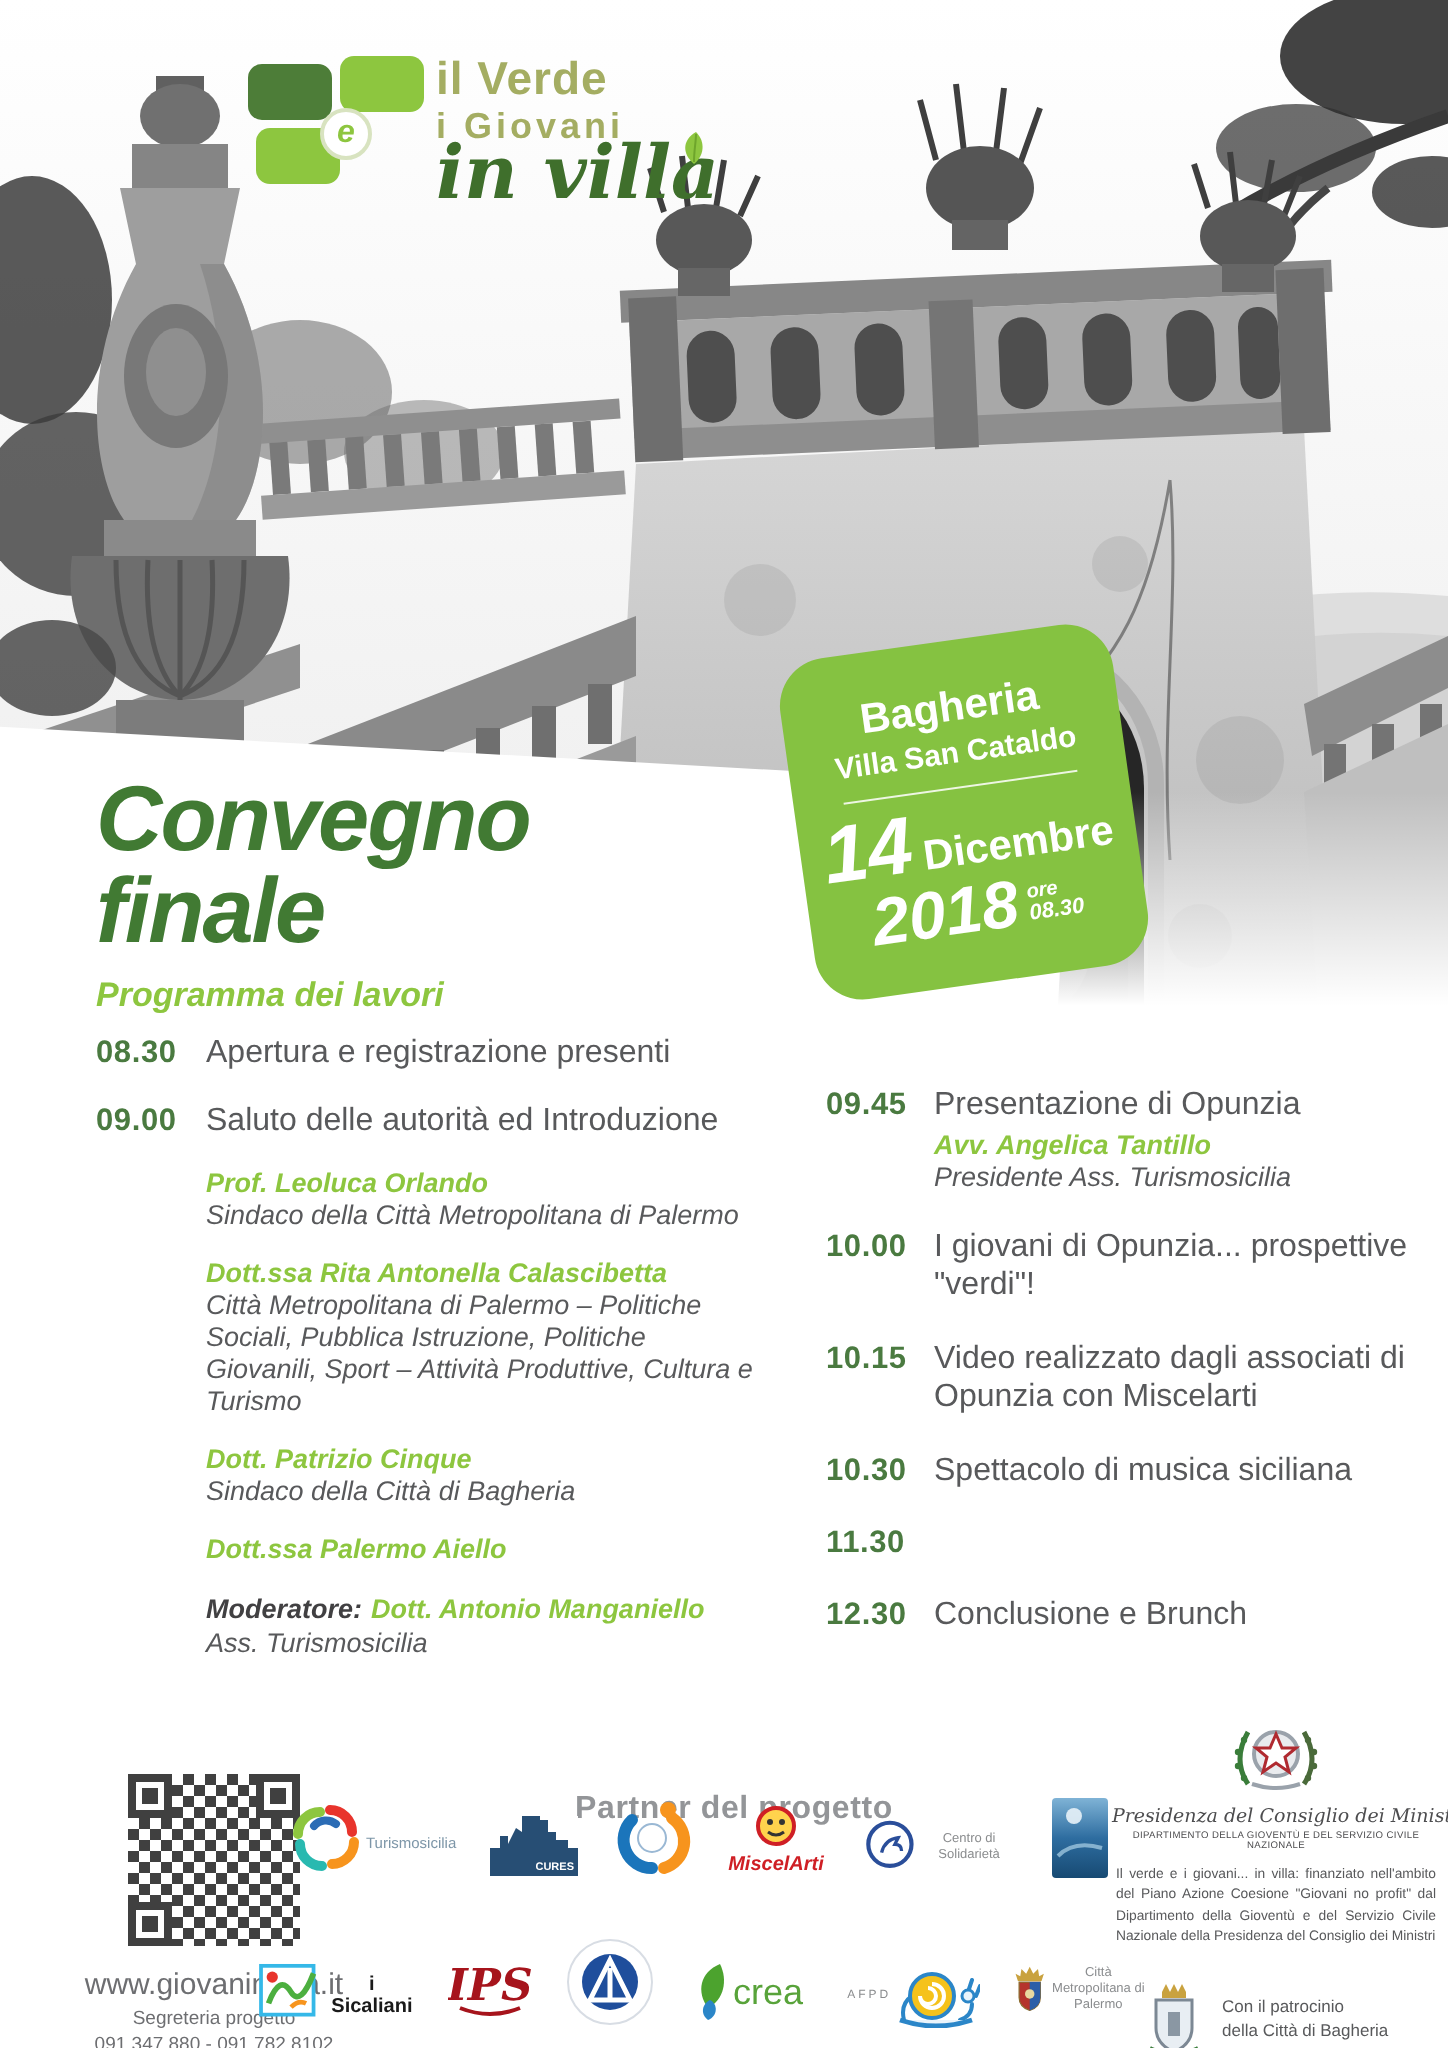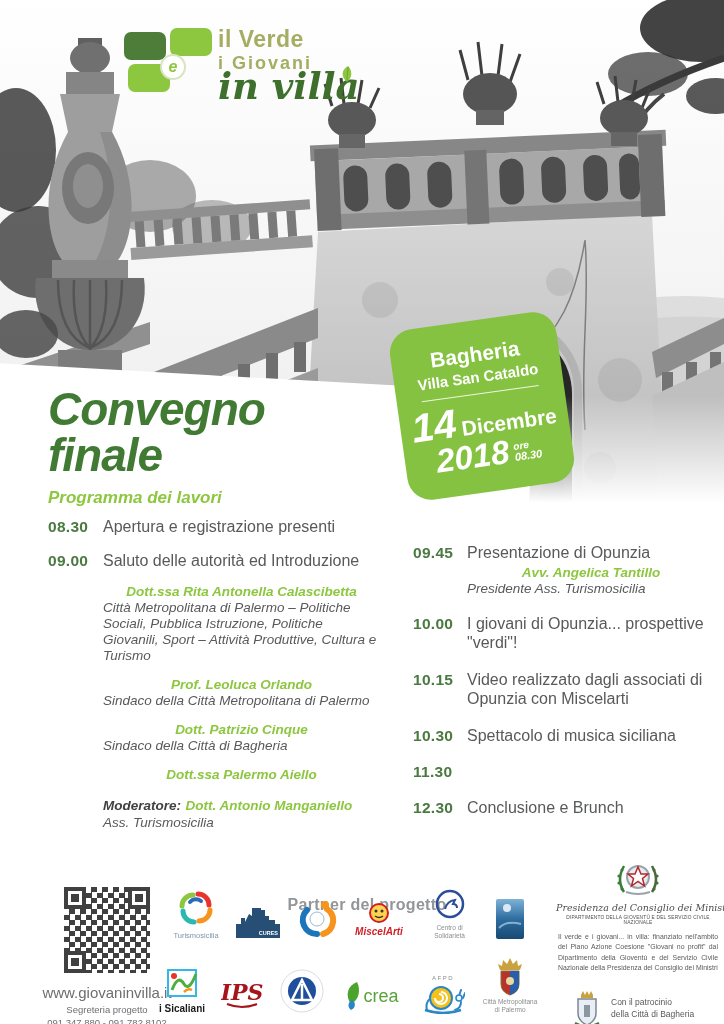--- a/index.html
+++ b/index.html
@@ -60,21 +60,21 @@
 
   
   .sched-left{position:absolute;left:48px;top:517px;width:332px;z-index:4;}
   .sched-right{position:absolute;left:413px;top:543px;width:302px;z-index:4;}
   .srow{display:grid;grid-template-columns:55px 1fr;margin-bottom:14px;}
   .sched-right .srow{grid-template-columns:54px 1fr;margin-bottom:17px;}
   .stime{font-weight:bold;color:var(--time-green);font-size:15.5px;letter-spacing:.3px;padding-top:1px;}
   .stitle{color:var(--text-gray);font-size:16px;line-height:1.22;}
   .speakers{margin-left:55px;margin-top:6px;}
   .speaker{margin-bottom:13px;}
-  .sp-name{color:var(--light-green);font-weight:bold;font-style:italic;font-size:13.5px;line-height:1.2;text-align:center;}
+  .sp-name{color:var(--light-green);font-weight:bold;font-style:italic;font-size:13.5px;line-height:1.2;}
   .sp-role{color:var(--text-gray);font-style:italic;font-size:13.5px;line-height:1.18;}
   .mod-prefix{color:#414042;font-weight:bold;font-style:italic;font-size:13.5px;}
   .inline-speaker{margin-top:2px;}
 
   
   .partner-heading{position:absolute;left:242px;top:896px;width:250px;text-align:center;
     font-size:16px;font-weight:bold;color:var(--label-gray);z-index:4;letter-spacing:.3px;}
 
   .qr-block{position:absolute;left:34px;top:882px;width:146px;text-align:center;z-index:4;}
   .qr{width:96px;height:96px;margin:0 auto;position:relative;background:#fff;padding:5px;}
@@ -82,21 +82,21 @@
     background-size:11px 11px;}
   .finder{position:absolute;width:22px;height:22px;border:4px solid #404040;background:#fff;}
   .finder::after{content:"";position:absolute;inset:3px;background:#404040;}
   .f-tl{left:5px;top:5px;} .f-tr{right:5px;top:5px;} .f-bl{left:5px;bottom:5px;}
   .qr-site{font-size:15px;color:#6d6e71;margin-top:6px;}
   .qr-sub{font-size:9.5px;color:#6d6e71;line-height:1.4;margin-top:2px;}
 
   .partners{position:absolute;left:143px;top:882px;width:412px;z-index:4;}
   .prow{display:flex;justify-content:center;align-items:flex-end;gap:16px;height:58px;margin-bottom:8px;}
   .prow2{height:66px;}
-  .ptile{display:flex;flex-direction:column;align-items:center;justify-content:flex-end;text-align:center;}
+  .ptile{display:flex;flex-direction:row;align-items:center;justify-content:flex-end;text-align:center;}
   .pcap{font-size:6.5px;color:#8a8c8e;margin-top:2px;max-width:58px;line-height:1.2;}
   .pcap-big{font-size:7.5px;color:#7d96a8;}
   .sic-label{font-size:10px;font-weight:bold;color:#1a1a1a;margin-top:1px;}
   .afpd-label{font-size:6px;color:#8a8c8e;letter-spacing:1.5px;margin-bottom:1px;}
 
   .gov{position:absolute;left:556px;top:860px;width:164px;z-index:4;}
   .emblem-wrap{text-align:center;}
   .gov-title{font-family:"DejaVu Serif",serif;font-style:italic;font-size:9.5px;color:#4d4d4f;
     text-align:center;margin-top:2px;white-space:nowrap;}
   .gov-dept{font-size:4.8px;color:#4d4d4f;text-align:center;letter-spacing:.2px;margin-top:2px;}
@@ -298,26 +298,26 @@
     <div class="srow">
       <div class="stime">08.30</div>
       <div class="stitle">Apertura e registrazione presenti</div>
     </div>
     <div class="srow">
       <div class="stime">09.00</div>
       <div class="stitle">Saluto delle autorità ed Introduzione</div>
     </div>
     <div class="speakers">
       <div class="speaker">
+        <div class="sp-name">Prof. Leoluca Orlando</div>
+        <div class="sp-role">Sindaco della Città Metropolitana di Palermo</div>
+      </div>
+      <div class="speaker">
         <div class="sp-name">Dott.ssa Rita Antonella Calascibetta</div>
         <div class="sp-role">Città Metropolitana di Palermo – Politiche Sociali, Pubblica Istruzione, Politiche Giovanili, Sport – Attività Produttive, Cultura e Turismo</div>
-      </div>
-      <div class="speaker">
-        <div class="sp-name">Prof. Leoluca Orlando</div>
-        <div class="sp-role">Sindaco della Città Metropolitana di Palermo</div>
       </div>
       <div class="speaker">
         <div class="sp-name">Dott. Patrizio Cinque</div>
         <div class="sp-role">Sindaco della Città di Bagheria</div>
       </div>
       <div class="speaker">
         <div class="sp-name">Dott.ssa Palermo Aiello</div>
       </div>
       <div class="speaker">
         <div>

